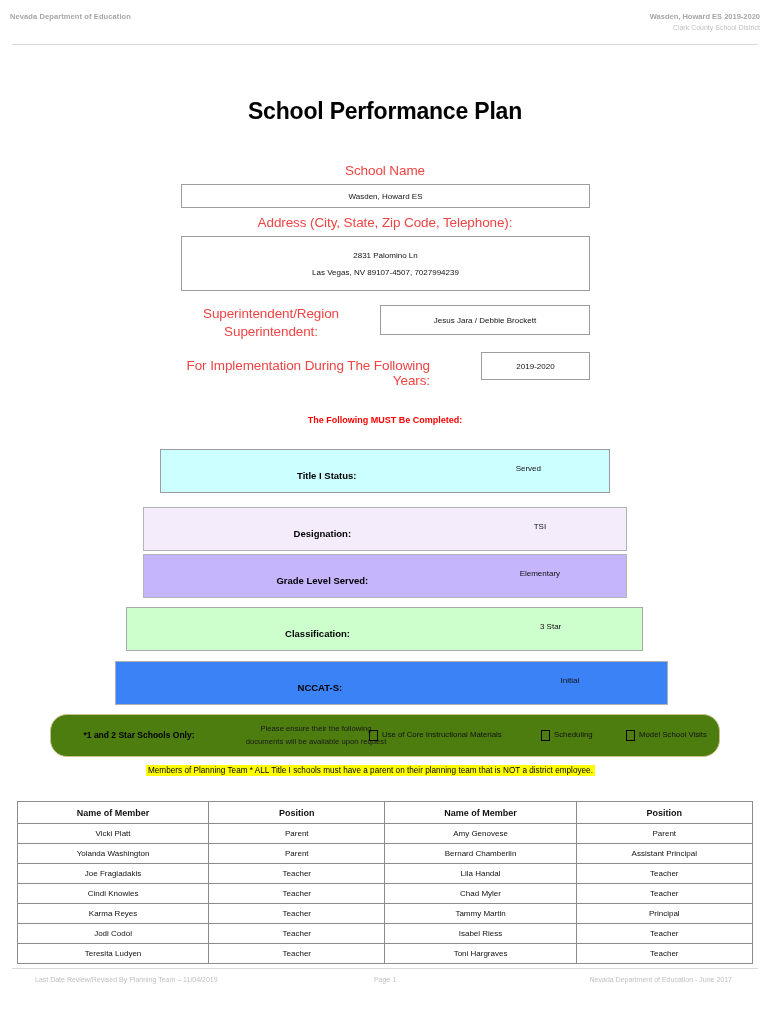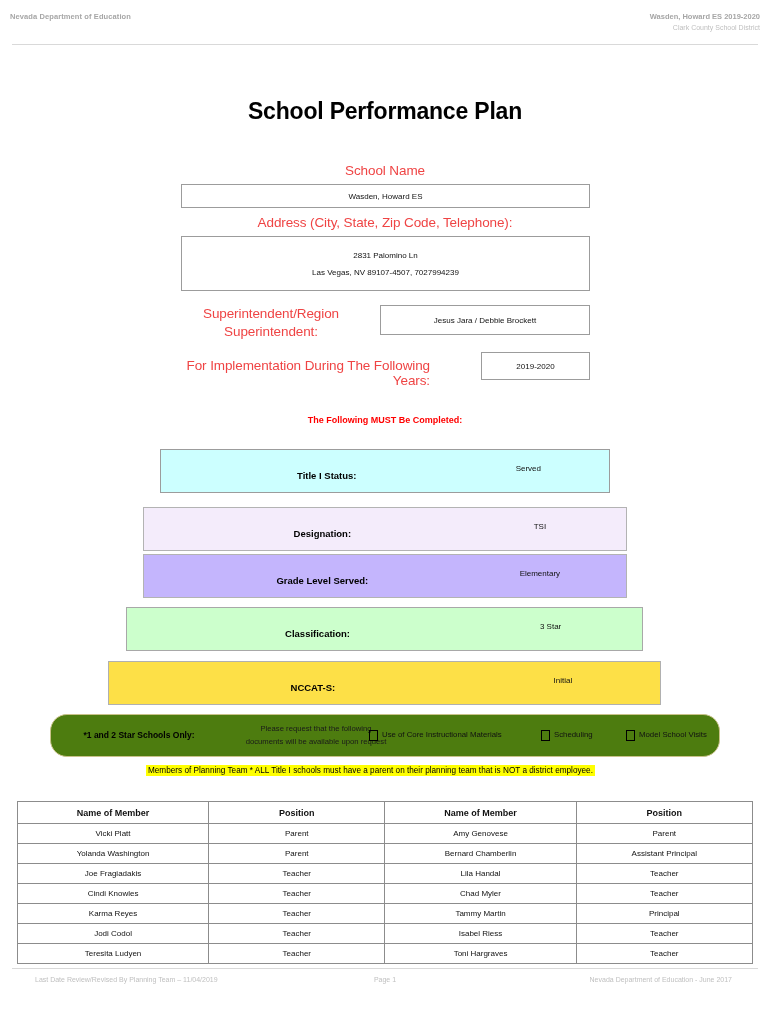--- a/index.html
+++ b/index.html
@@ -296,29 +296,29 @@
 <div class="banner" id="banner-grade" style="background: #c4b5fd;">
   <div class="b-label">Grade Level Served:</div>
   <div class="b-value">Elementary</div>
 </div>
 
 <div class="banner" id="banner-class" style="background: rgb(204, 255, 204);">
   <div class="b-label">Classification:</div>
   <div class="b-value">3 Star</div>
 </div>
 
-<div class="banner" id="banner-nccat" style="background: #fde047;">
+<div class="banner" id="banner-nccat" style="background: #3b82f6; margin-left: 7px;">
   <div class="b-label">NCCAT-S:</div>
   <div class="b-value">Initial</div>
 </div>
 
 <div id="star-band" style="background: #4d7c0f; border-radius: 17px;">
   <div id="star-band-title">*1 and 2 Star Schools Only:</div>
   <div id="star-band-note">
-    <div>Please request that the following</div>
+    <div>Please ensure their the following</div>
     <div>documents will be available upon request</div>
   </div>
 
   <div class="chk-wrap" id="chk-core">
     <span class="chk-box"></span>
     <span>Use of Core Instructional Materials</span>
   </div>
 
   <div class="chk-wrap" id="chk-sched">
     <span class="chk-box"></span>

